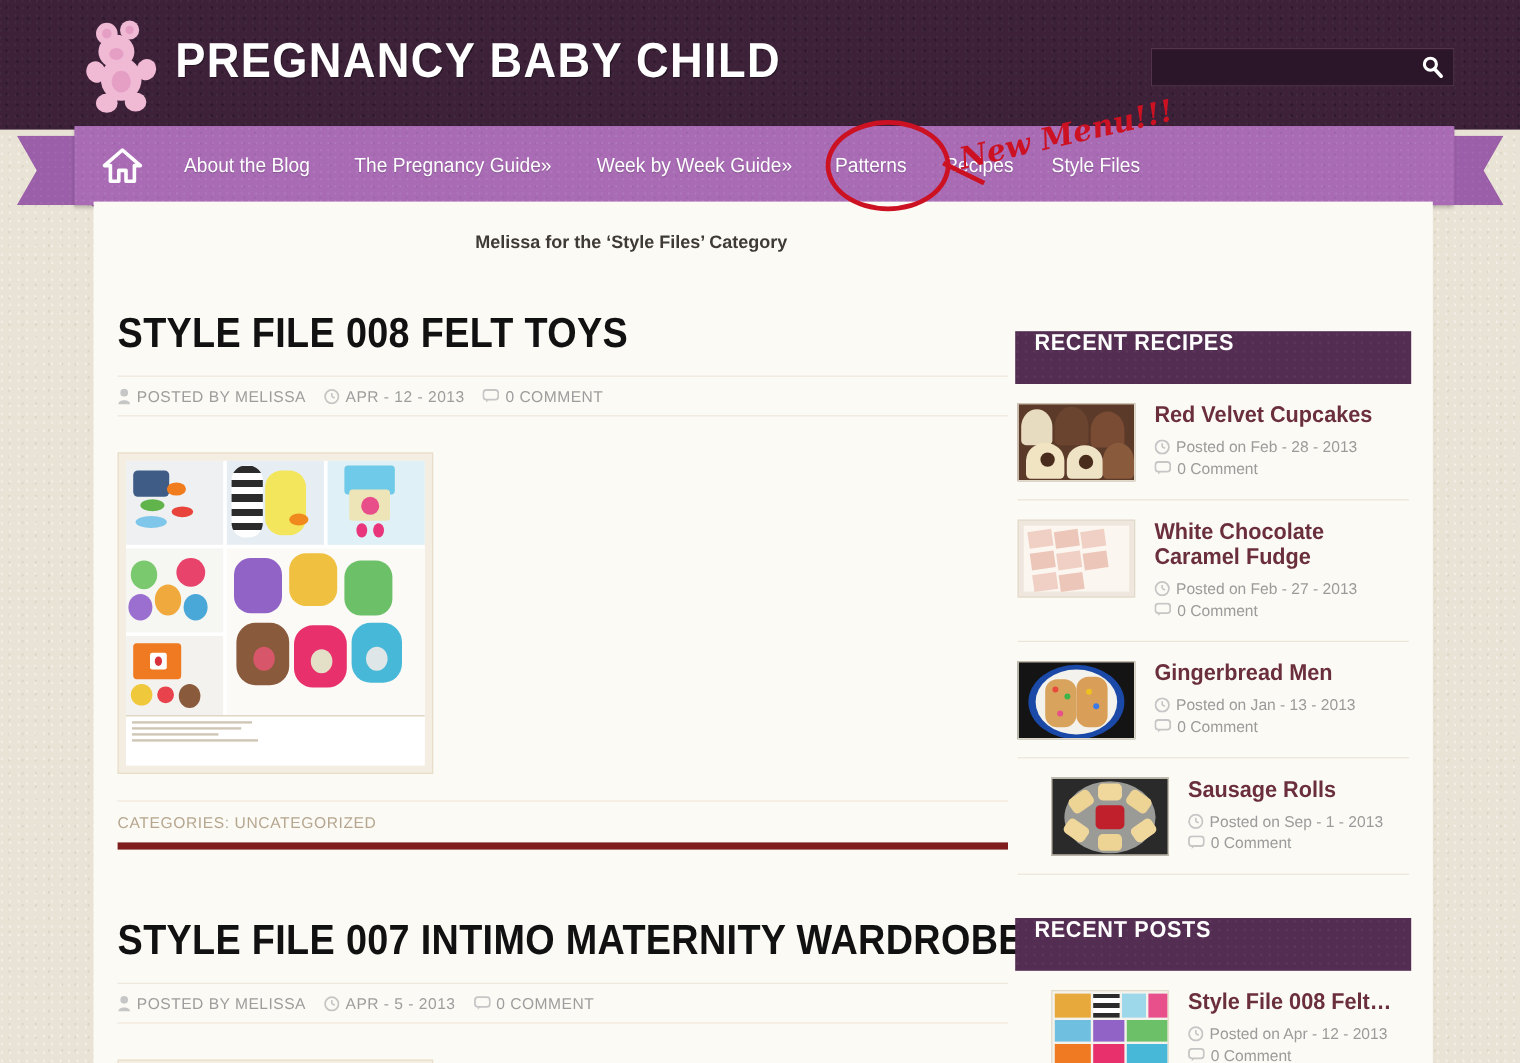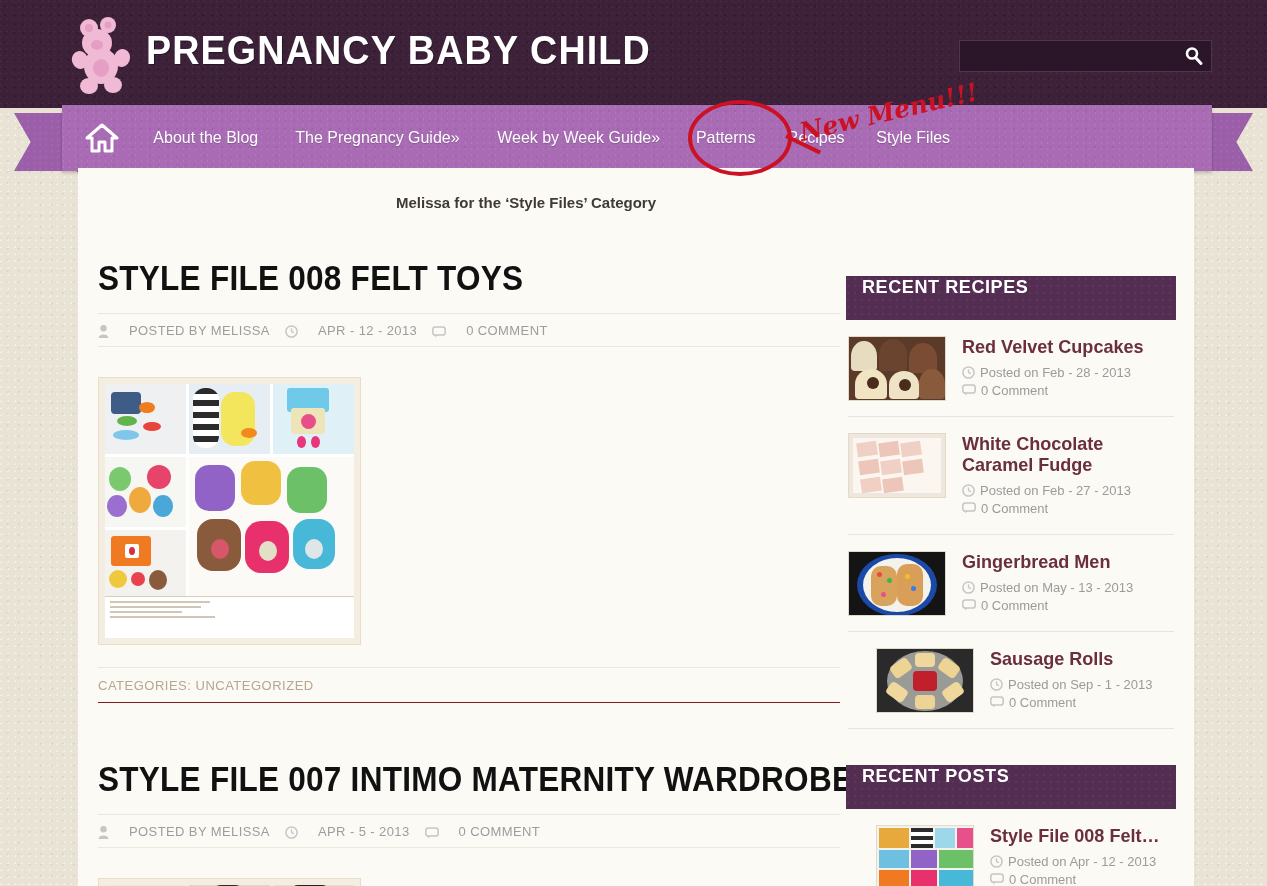--- a/index.html
+++ b/index.html
@@ -233,26 +233,26 @@
     padding: 9px 0 8px 0;
     display: flex;
     align-items: center;
     gap: 7px;
     font-family: "Liberation Sans Narrow", "Liberation Sans", sans-serif;
     font-size: 13px;
     color: #9d9d9d;
     text-transform: uppercase;
     letter-spacing: .4px;
   }
-  .meta-item { display: flex; align-items: flex-end; gap: 20px; margin-right: 8px; }
+  .meta-item { display: flex; align-items: center; gap: 5px; margin-right: 8px; }
   .post-figure { margin: 30px 0 0 0; }
   .cat-row {
     margin-top: 22px;
     border-top: 1px solid #efe7db;
-    border-bottom: 1px solid #7f1d1d;
+    border-bottom: 6px solid #7f1d1d;
     padding: 10px 0 9px 0;
     font-family: "Liberation Sans Narrow", "Liberation Sans", sans-serif;
     font-size: 13px;
     color: #b6a68f;
     text-transform: uppercase;
     letter-spacing: .5px;
   }
   .post-block-2 { margin-top: 58px; }
 
   
@@ -684,21 +684,21 @@
             <div class="wl-body">
               <div class="wl-title">Gingerbread Men</div>
               <div class="wl-meta">
                 <span class="icon">
                   <svg width="13" height="13" viewBox="0 0 13 13">
                     <circle cx="6.5" cy="6.5" r="5.6" fill="none" stroke="#c6c6c6" stroke-width="1.5"></circle>
                     <line x1="6.5" y1="6.5" x2="6.5" y2="3.4" stroke="#c6c6c6" stroke-width="1.4"></line>
                     <line x1="6.5" y1="6.5" x2="8.9" y2="7.6" stroke="#c6c6c6" stroke-width="1.4"></line>
                   </svg>
                 </span>
-                <span>Posted on May - 13 - 2013</span>
+                <span>Posted on Jan - 13 - 2013</span>
               </div>
               <div class="wl-meta">
                 <span class="icon">
                   <svg width="14" height="12" viewBox="0 0 14 12">
                     <rect x="0.8" y="1" width="12.4" height="8" rx="2.6" fill="none" stroke="#c6c6c6" stroke-width="1.5"></rect>
                     <path d="M3.4 9 L3 11.4 L5.8 9 Z" fill="#c6c6c6"></path>
                   </svg>
                 </span>
                 <span>0 Comment</span>
               </div>

